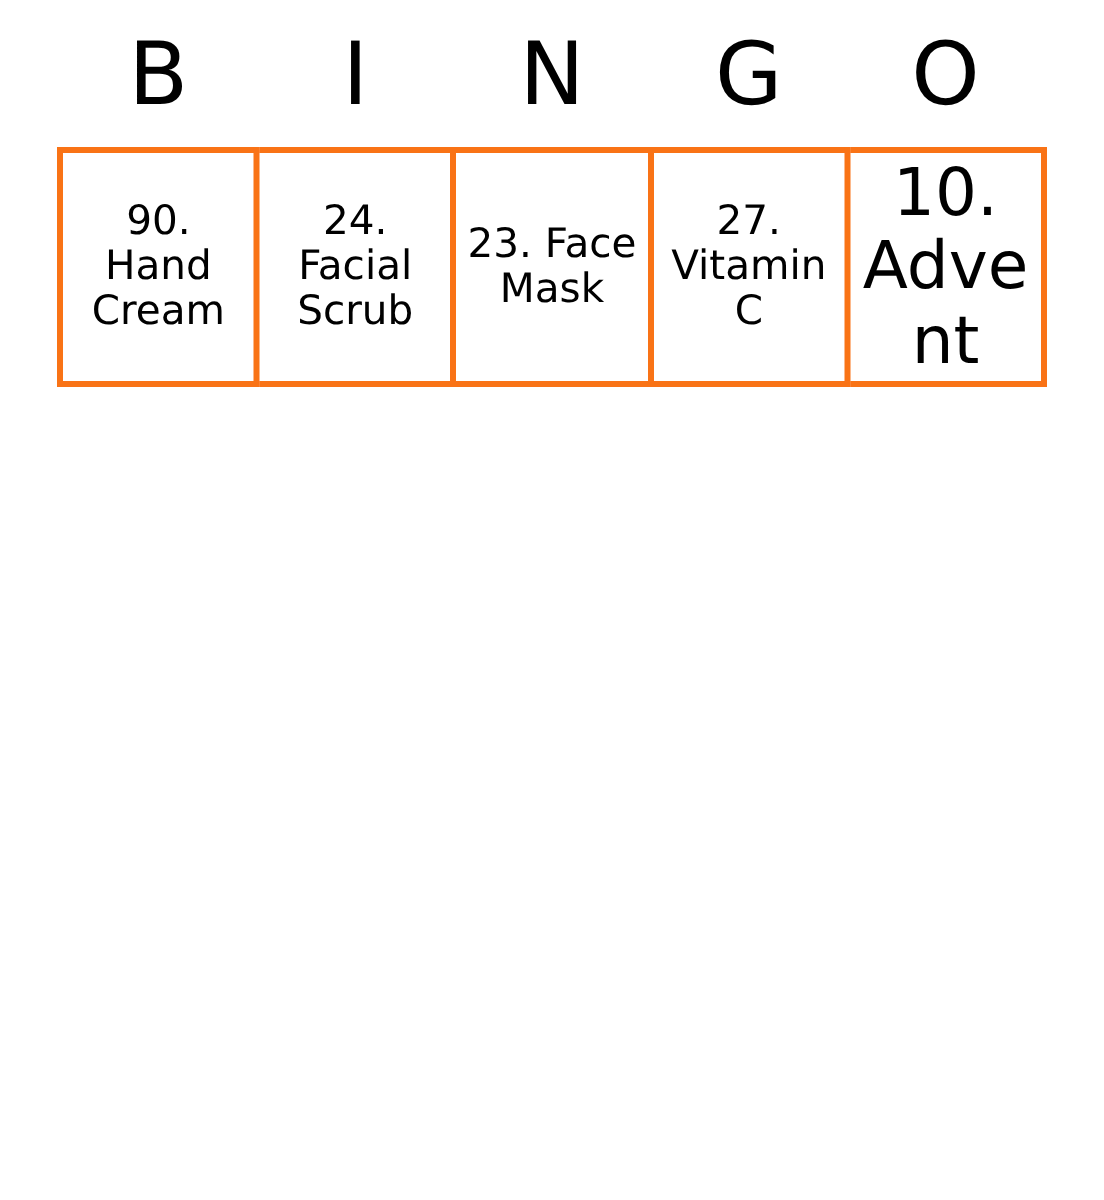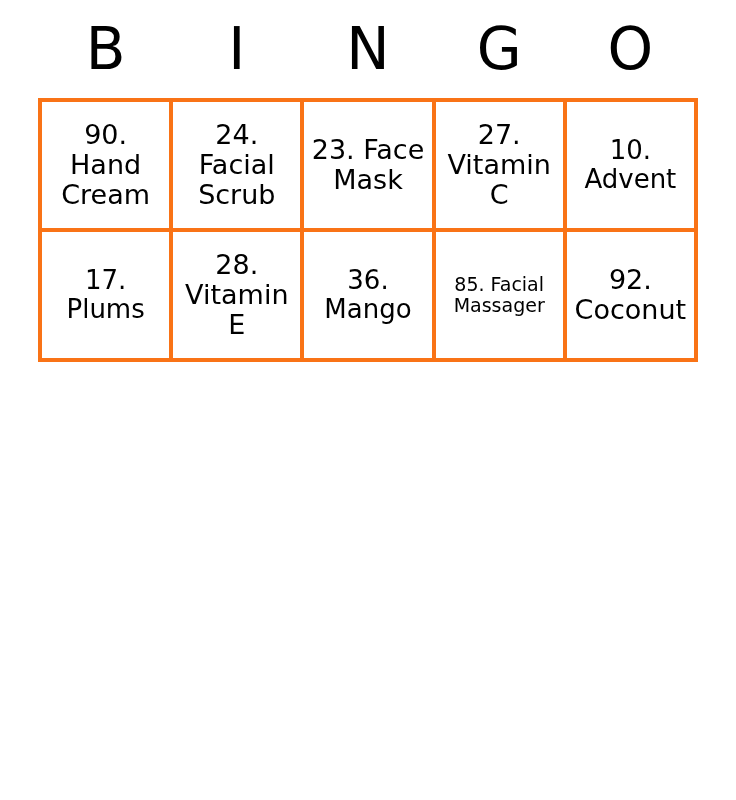--- a/index.html
+++ b/index.html
@@ -47,21 +47,21 @@
     border: 4px solid #f97316;
     width: 131.2px;
     height: 130px;
     text-align: center;
     vertical-align: middle;
     padding: 2px 4px;
     box-sizing: border-box;
     word-wrap: break-word;
     line-height: 1.12;
   }
-  .sz-xl { font-size: 26px; }
+  .sz-xl { font-size: 44px; }
   .sz-lg { font-size: 27px; }
   .sz-md { font-size: 23px; }
   .sz-sm { font-size: 19px; }
   .sz-xs { font-size: 16px; }
 </style>
 </head>
 <body>
 
 <div class="card">
 
@@ -75,23 +75,16 @@
 
   <table class="grid">
     <tbody>
       <tr>
         <td class="sz-lg">90. Hand Cream</td>
         <td class="sz-lg">24. Facial Scrub</td>
         <td class="sz-lg">23. Face Mask</td>
         <td class="sz-lg">27. Vitamin C</td>
         <td class="sz-xl">10. Advent</td>
       </tr>
-      <tr>
-        <td class="sz-xl">17. Plums</td>
-        <td class="sz-lg">28. Vitamin E</td>
-        <td class="sz-xl">36. Mango</td>
-        <td class="sz-sm">85. Facial Massager</td>
-        <td class="sz-lg">92. Coconut</td>
-      </tr>
     </tbody>
   </table>
 
 </div>
 
 </body></html>

